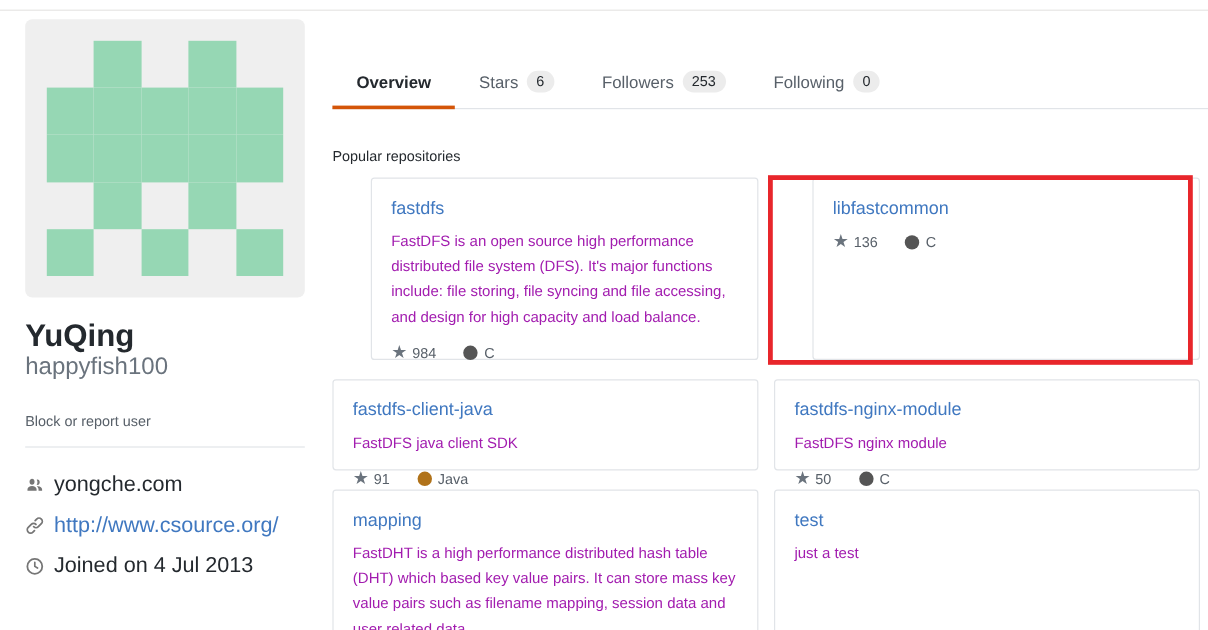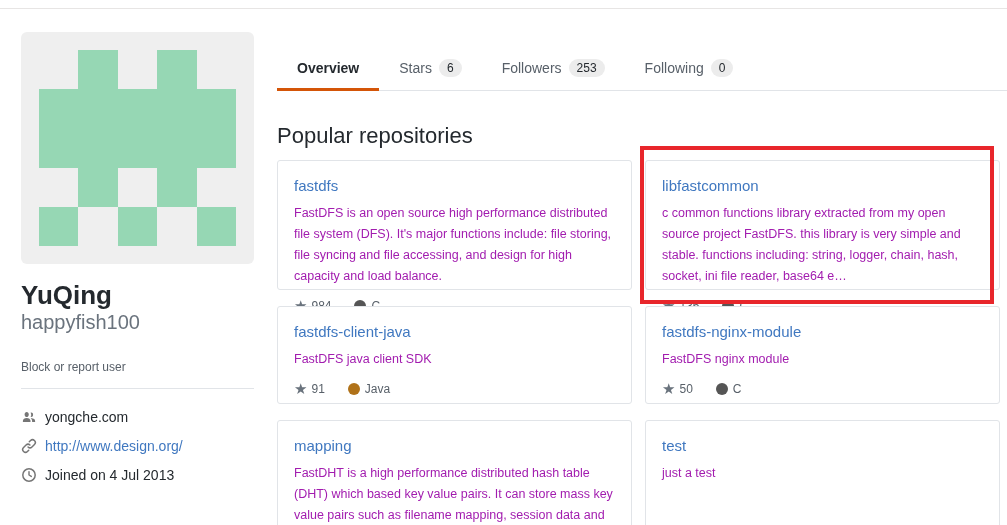--- a/index.html
+++ b/index.html
@@ -4,60 +4,60 @@
 <style>
   html,body { margin:0; padding:0; }
   body {
     width:1007px; height:525px; overflow:hidden; position:relative;
     background:#ffffff; color:#24292e;
     font-family:"Liberation Sans","DejaVu Sans",sans-serif;
   }
   .top-line { position:absolute; top:8px; left:0; width:1007px; height:1px; background:#e7e5e4; }
 
   
-  .sidebar { position:absolute; left:21px; top:32px; width:233px; }
+  .sidebar { position:absolute; left:21px; top:16px; width:233px; }
   .avatar {
     width:233px; height:232px; background:#efefef; border-radius:6px;
     box-sizing:border-box; padding:18px; cursor:pointer;
   }
   .identicon {
     display:grid; width:100%; height:100%;
     grid-template-columns:repeat(5,1fr); grid-template-rows:repeat(5,1fr);
   }
   .idcell { width:100%; height:100%; }
   .profile-name { font-size:26px; font-weight:bold; line-height:1.2; margin-top:16px; color:#24292e; }
   .profile-username { font-size:20px; font-weight:300; color:#6a737d; margin-top:0; }
   .block-link { font-size:12px; color:#586069; margin-top:26px; cursor:pointer; }
   .divider { height:1px; background:#e1e4e8; margin:14px 0 20px 0; }
-  .vcard-row { display:flex; align-items:center; font-size:14px; margin-bottom:13px; color:#24292e; }
+  .vcard-row { display:flex; align-items:center; font-size:18px; margin-bottom:13px; color:#24292e; }
   .vcard-icon { width:16px; height:16px; margin-right:8px; flex:0 0 16px; display:inline-flex; }
   .website-link { color:#4078c0; text-decoration:none; cursor:pointer; }
 
   
   .main { position:absolute; left:277px; top:48px; width:730px; }
   .tabs { display:flex; border-bottom:1px solid #e1e4e8; height:42px; align-items:stretch; }
   .tab {
     display:flex; align-items:center; gap:7px; padding:0 20px;
     font-size:14px; color:#586069; cursor:pointer; box-sizing:border-box;
     border-bottom:3px solid transparent; margin-bottom:-1px;
   }
   .tab.active { color:#24292e; font-weight:600; border-bottom-color:#d45508; }
   .count-pill {
     background:#ececec; color:#24292e; font-weight:400;
     font-size:12px; line-height:1; padding:3px 8px; border-radius:10px;
   }
-  .section-title { font-size:22px; font-weight:400; color:#24292e; margin:32px 0 11px 0; }
+  .section-title { font-size:12px; font-weight:400; color:#24292e; margin:32px 0 11px 0; }
 
   .repo-grid { display:grid; grid-template-columns:355px 355px; column-gap:13px; row-gap:16px; }
   .repo-card {
     border:1px solid #e1e4e8; border-radius:3px; padding:16px;
     box-sizing:border-box; background:#fff;
   }
-  .h-tall { height:130px; }
-  .h-mid  { height:98px; }
+  .h-tall { height:152px;margin-left:32px; }
+  .h-mid  { height:76px; }
   .h-cut  { height:130px; }
   .repo-name { color:#4078c0; font-size:15px; text-decoration:none; cursor:pointer; display:inline-block; }
   .repo-desc { font-size:12.5px; color:#a21caf; line-height:1.68; margin-top:8px; }
   .repo-meta { display:flex; align-items:center; font-size:12px; color:#586069; margin-top:11px; }
   .star-icon { color:#6a737d; font-size:15px; line-height:1; margin-right:4px; }
   .lang-dot { width:12px; height:12px; border-radius:50%; display:inline-block; margin:0 5px 0 23px; background:#555; }
 
   .highlight-box {
     position:absolute; left:640px; top:146px; width:354px; height:158px;
     border:4px solid #e8262b; box-sizing:border-box; pointer-events:none; z-index:10;
@@ -111,21 +111,21 @@
     </span>
     <span>yongche.com</span>
   </div>
 
   <div class="vcard-row">
     <span class="vcard-icon">
       <svg viewBox="0 0 16 16" width="16" height="16">
           <path fill="#767676" d="M7.775 3.275a.75.75 0 001.06 1.06l1.25-1.25a2 2 0 112.83 2.83l-2.5 2.5a2 2 0 01-2.83 0 .75.75 0 00-1.06 1.06 3.5 3.5 0 004.95 0l2.5-2.5a3.5 3.5 0 00-4.95-4.95l-1.25 1.25zm-4.69 9.64a2 2 0 010-2.83l2.5-2.5a2 2 0 012.83 0 .75.75 0 001.06-1.06 3.5 3.5 0 00-4.95 0l-2.5 2.5a3.5 3.5 0 004.95 4.95l1.25-1.25a.75.75 0 00-1.06-1.06l-1.25 1.25a2 2 0 01-2.83 0z"></path>
         </svg>
     </span>
-    <a class="website-link">http://www.design.org/</a>
+    <a class="website-link">http://www.csource.org/</a>
   </div>
 
   <div class="vcard-row">
     <span class="vcard-icon">
       <svg viewBox="0 0 16 16" width="16" height="16">
           <circle cx="8" cy="8" r="6.2" fill="none" stroke="#767676" stroke-width="1.5"></circle>
           <path d="M8 4.6V8l2.3 1.4" fill="none" stroke="#767676" stroke-width="1.4" stroke-linecap="round" stroke-linejoin="round"></path>
         </svg>
     </span>
     <span>Joined on 4 Jul 2013</span>
@@ -161,21 +161,20 @@
       <div class="repo-meta">
         <span class="star-icon">★</span>
         <span>984</span>
         <span class="lang-dot" style="background: rgb(85, 85, 85);"></span>
         <span>C</span>
       </div>
     </div>
 
     <div class="repo-card h-tall">
       <a class="repo-name">libfastcommon</a>
-      <div class="repo-desc">c common functions library extracted from my open source project FastDFS. this library is very simple and stable. functions including: string, logger, chain, hash, socket, ini file reader, base64 e…</div>
       <div class="repo-meta">
         <span class="star-icon">★</span>
         <span>136</span>
         <span class="lang-dot" style="background: rgb(85, 85, 85);"></span>
         <span>C</span>
       </div>
     </div>
 
     <div class="repo-card h-mid">
       <a class="repo-name">fastdfs-client-java</a>

